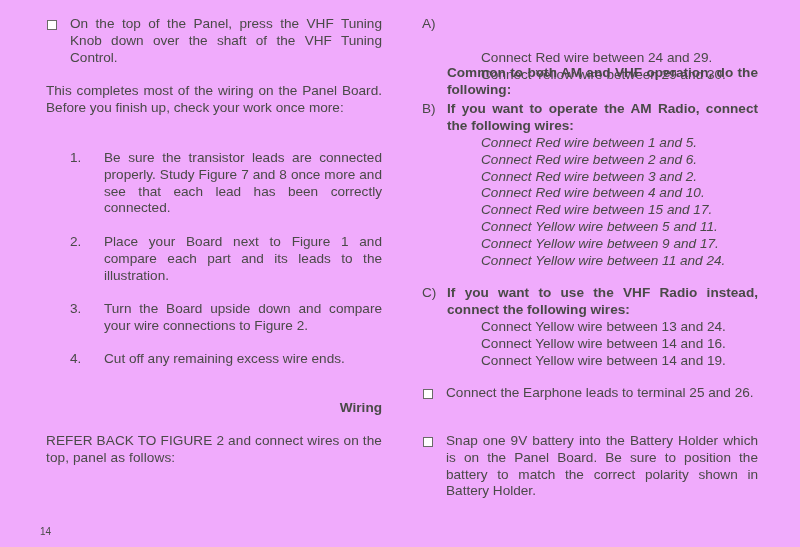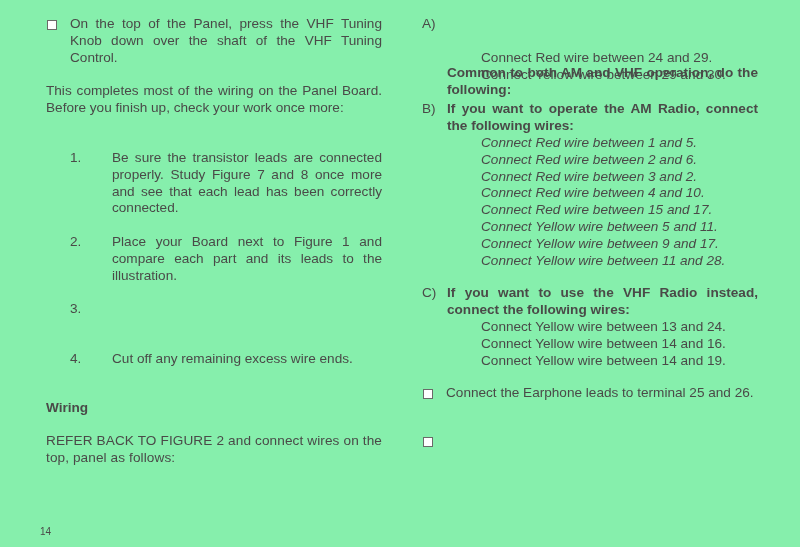--- a/index.html
+++ b/index.html
@@ -13,21 +13,21 @@
       position: relative;
       overflow: hidden;
       font-family: "Liberation Sans", "DejaVu Sans", sans-serif;
       color: #4a4a48;
       font-size: 13.6px;
       line-height: 16.8px;
     }
     .page {
       position: absolute;
       inset: 0;
-      background: #86efac;
+      background: #f0abfc;
     }
     .col {
       position: absolute;
       top: 0;
     }
     .col-left { left: 46px; width: 336px; }
     .col-right { left: 422px; width: 336px; }
 
     .abs { position: absolute; }
 
@@ -47,29 +47,29 @@
       right: 0;
     }
 
     .num-item .num {
       position: absolute;
       left: 24px;
       width: 20px;
     }
     .num-item .num-text {
       position: absolute;
-      left: 66px;
+      left: 58px;
       right: 0;
     }
 
     .heading-center {
       position: absolute;
       left: 0;
       right: 0;
-      text-align: left;
+      text-align: right;
       font-weight: bold;
     }
 
     .letter-section .letter {
       position: absolute;
       left: 0;
       width: 24px;
     }
     .letter-section .sec-head {
       position: absolute;
@@ -110,20 +110,21 @@
       <div class="num-text justify">Be sure the transistor leads are connected properly. Study Figure 7 and 8 once more and see that each lead has been correctly connected.</div>
     </div>
 
     <div class="abs num-item" style="left:0; top:234px; width:336px; height:52px;">
       <span class="num">2.</span>
       <div class="num-text justify">Place your Board next to Figure 1 and compare each part and its leads to the illustration.</div>
     </div>
 
     <div class="abs num-item" style="left:0; top:301px; width:336px; height:36px;">
       <span class="num">3.</span>
+      <div class="num-text justify">Turn the Board upside down and compare your wire connections to Figure 2.</div>
     </div>
 
     <div class="abs num-item" style="left:0; top:351px; width:336px; height:20px;">
       <span class="num">4.</span>
       <div class="num-text">Cut off any remaining excess wire ends.</div>
     </div>
 
     <div class="heading-center" style="top:400px; left:0; width:336px;">Wiring</div>
 
     <div class="abs justify" style="left:0; top:433px; width:336px; letter-spacing:0.1px;">REFER BACK TO FIGURE 2 and connect wires on the top, panel as follows:</div>
@@ -144,38 +145,39 @@
       <span class="letter" style="top:0;">B)</span>
       <div class="sec-head justify" style="top:0;">If you want to operate the AM Radio, connect the following wires:</div>
       <div class="wires" style="top:34px;font-style:italic;">
         <div class="wire-line">Connect Red wire between 1 and 5.</div>
         <div class="wire-line">Connect Red wire between 2 and 6.</div>
         <div class="wire-line">Connect Red wire between 3 and 2.</div>
         <div class="wire-line">Connect Red wire between 4 and 10.</div>
         <div class="wire-line">Connect Red wire between 15 and 17.</div>
         <div class="wire-line">Connect Yellow wire between 5 and 11.</div>
         <div class="wire-line">Connect Yellow wire between 9 and 17.</div>
-        <div class="wire-line">Connect Yellow wire between 11 and 28.</div>
+        <div class="wire-line">Connect Yellow wire between 11 and 24.</div>
       </div>
     </div>
 
     <div class="abs letter-section" style="left:0; top:285px; width:336px; height:90px;">
       <span class="letter" style="top:0;">C)</span>
       <div class="sec-head justify" style="top:0;">If you want to use the VHF Radio instead, connect the following wires:</div>
       <div class="wires" style="top:34px;">
         <div class="wire-line">Connect Yellow wire between 13 and 24.</div>
         <div class="wire-line">Connect Yellow wire between 14 and 16.</div>
         <div class="wire-line">Connect Yellow wire between 14 and 19.</div>
       </div>
     </div>
 
     <div class="abs" style="left:0; top:385px; width:336px; height:36px;">
       <span class="checkbox" style="left:1px; top:4px;"></span>
       <div class="check-text justify" style="width:312px;">Connect the Earphone leads to terminal 25 and 26.</div>
     </div>
 
     <div class="abs" style="left:0; top:433px; width:336px; height:70px;">
       <span class="checkbox" style="left:1px; top:4px;"></span>
+      <div class="check-text justify" style="width:312px;">Snap one 9V battery into the Battery Holder which is on the Panel Board. Be sure to position the battery to match the correct polarity shown in Battery Holder.</div>
     </div>
   </div>
 
   <div class="page-number">14</div>
 </div>
 
 </body></html>

